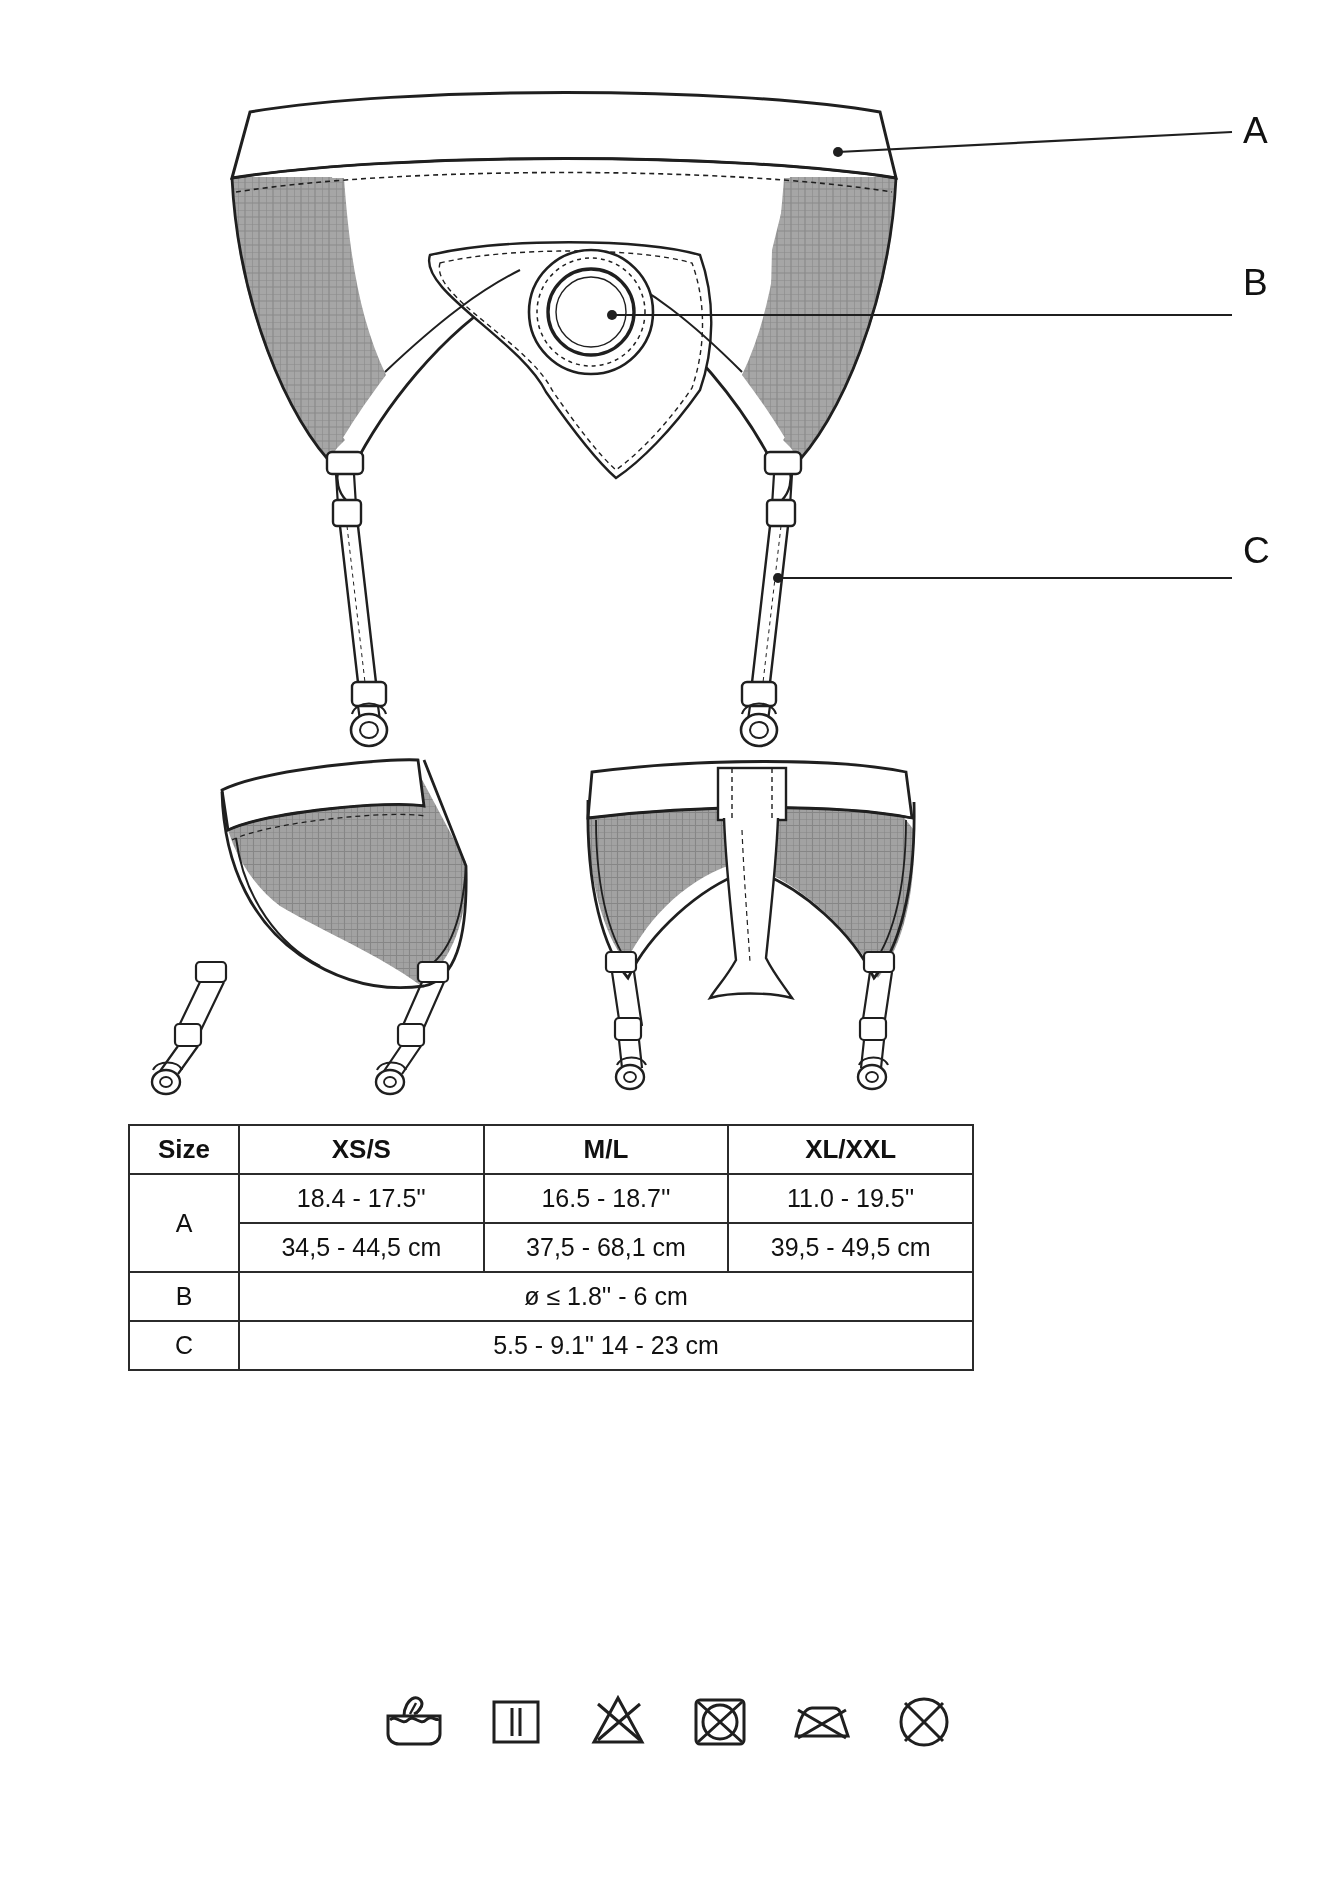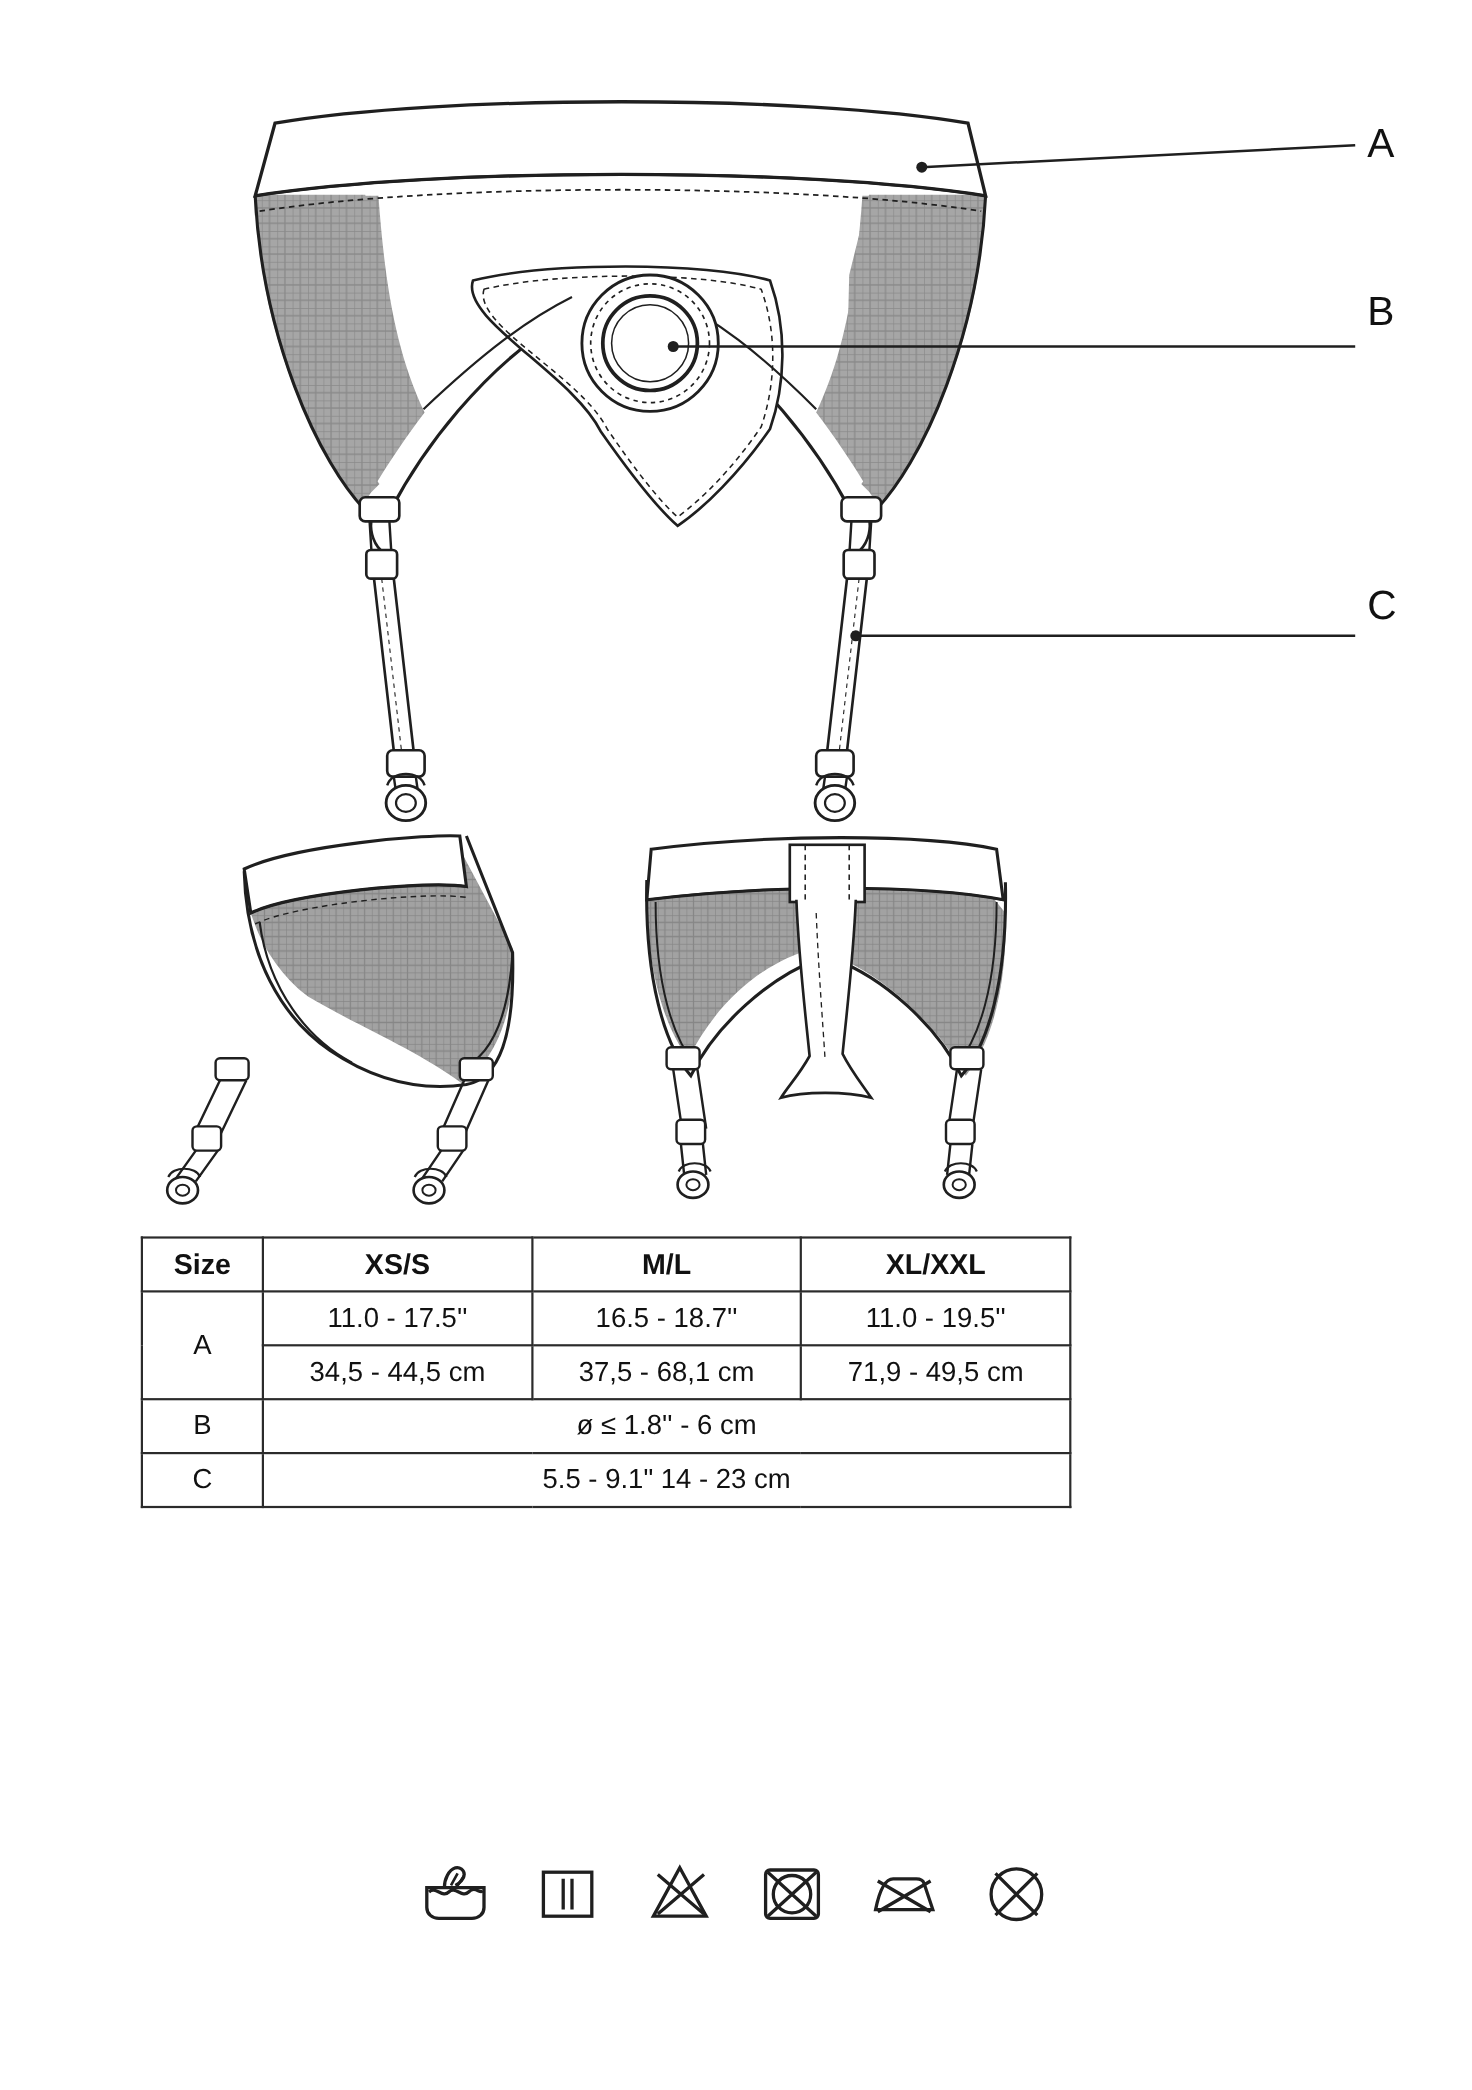--- a/index.html
+++ b/index.html
@@ -286,28 +286,28 @@
     <table class="size-table">
       <tbody>
         <tr>
           <th class="col-label hdr-size">Size</th>
           <th>XS/S</th>
           <th>M/L</th>
           <th>XL/XXL</th>
         </tr>
         <tr>
           <td class="col-label cell-letter" rowspan="2">A</td>
-          <td>11.0 - 17.5''</td>
+          <td>18.4 - 17.5''</td>
           <td>16.5 - 18.7''</td>
           <td>11.0 - 19.5''</td>
         </tr>
         <tr>
           <td>34,5 - 44,5 cm</td>
           <td>37,5 - 68,1 cm</td>
-          <td>71,9 - 49,5 cm</td>
+          <td>39,5 - 49,5 cm</td>
         </tr>
         <tr>
           <td class="col-label cell-letter">B</td>
           <td colspan="3">ø ≤ 1.8'' - 6 cm</td>
         </tr>
         <tr>
           <td class="col-label cell-letter">C</td>
           <td colspan="3">5.5 - 9.1" 14 - 23 cm</td>
         </tr>
       </tbody>

